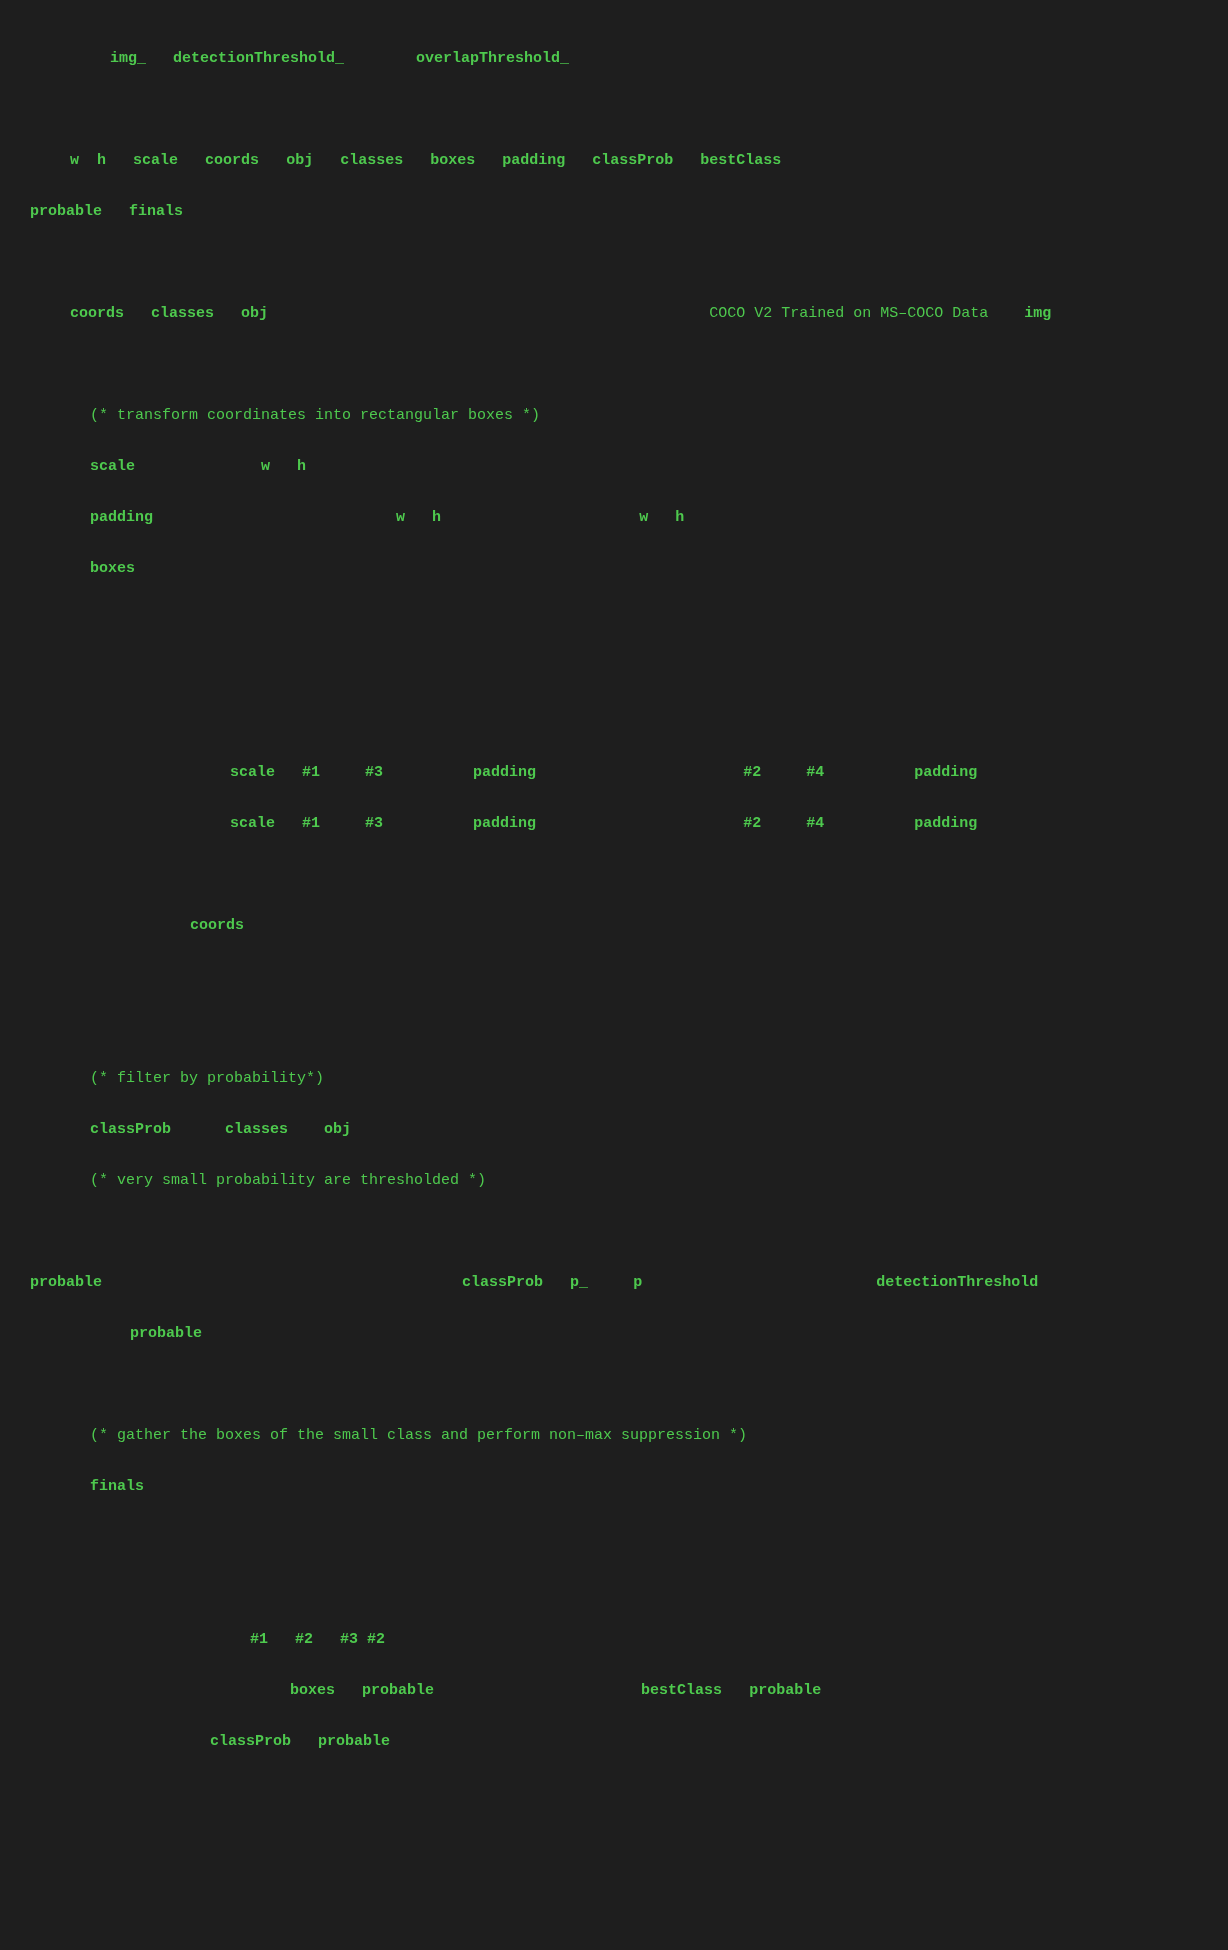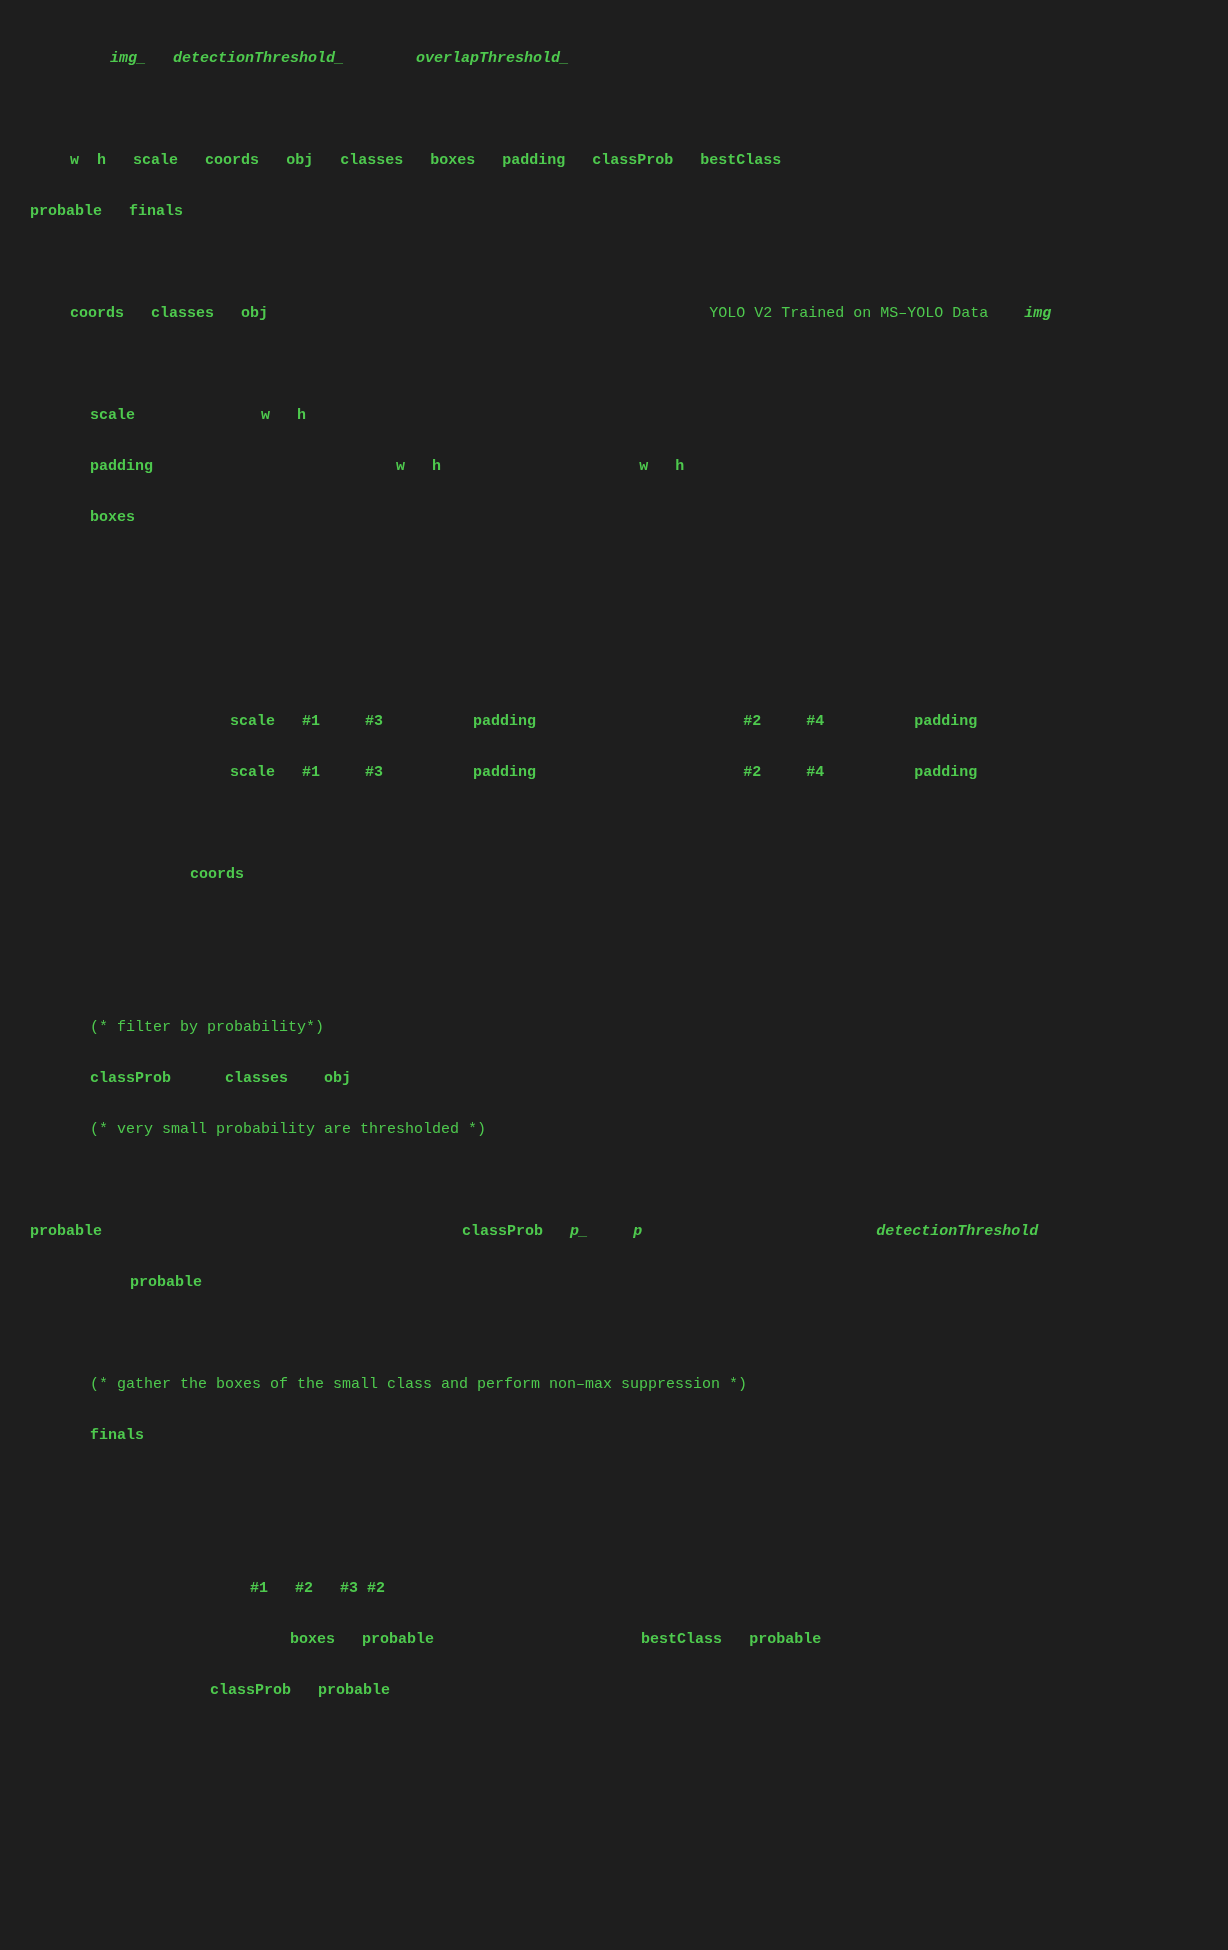--- a/index.html
+++ b/index.html
@@ -10,42 +10,44 @@
       color: #4ec94e;
       padding: 20px 30px;
       width: 1228px;
       min-height: 1950px;
     }
     .code-block {
       line-height: 1.7;
       white-space: pre;
     }
     .kw { color: #4ec94e; font-weight: bold; }
-    .italic { font-style: italic; }
+    .italic { }
     .comment { color: #4ec94e; }
     .line { display: block; }
     span { display: inline; }
   </style>
 </head>
 <body>
 
 <div class="code-block">
 <span class="line"><span style="padding-left:80px"><span class="italic kw">img_</span>   <span class="italic kw">detectionThreshold_</span>        <span class="italic kw">overlapThreshold_</span></span>
 </span>
 <span class="line"> 
 </span>
 <span class="line"><span style="padding-left:40px"><span class="kw">w</span>  <span class="kw">h</span>   <span class="kw">scale</span>   <span class="kw">coords</span>   <span class="kw">obj</span>   <span class="kw">classes</span>   <span class="kw">boxes</span>   <span class="kw">padding</span>   <span class="kw">classProb</span>   <span class="kw">bestClass</span></span>
 </span>
 <span class="line"><span style="padding-left:0px"><span class="kw">probable</span>   <span class="kw">finals</span></span>
 </span>
 <span class="line"> 
 </span>
-<span class="line"><span style="padding-left:40px"><span class="kw">coords</span>   <span class="kw">classes</span>   <span class="kw">obj</span>                                                 <span style="color:#4ec94e">YOLO V2 Trained on MS–YOLO Data</span>    <span class="italic kw">img</span></span>
+<span class="line"><span style="padding-left:40px"><span class="kw">coords</span>   <span class="kw">classes</span>   <span class="kw">obj</span>                                                 <span style="color:#4ec94e">COCO V2 Trained on MS–COCO Data</span>    <span class="italic kw">img</span></span>
 </span>
 <span class="line"> 
+</span>
+<span class="line"><span style="padding-left:60px"><span class="comment">(* transform coordinates into rectangular boxes *)</span></span>
 </span>
 <span class="line"><span style="padding-left:60px"><span class="kw">scale</span>              <span class="kw">w</span>   <span class="kw">h</span></span>
 </span>
 <span class="line"><span style="padding-left:60px"><span class="kw">padding</span>                           <span class="kw">w</span>   <span class="kw">h</span>                      <span class="kw">w</span>   <span class="kw">h</span></span>
 </span>
 <span class="line"><span style="padding-left:60px"><span class="kw">boxes</span></span>
 </span>
 <span class="line"> 
 </span>
 <span class="line"> 

